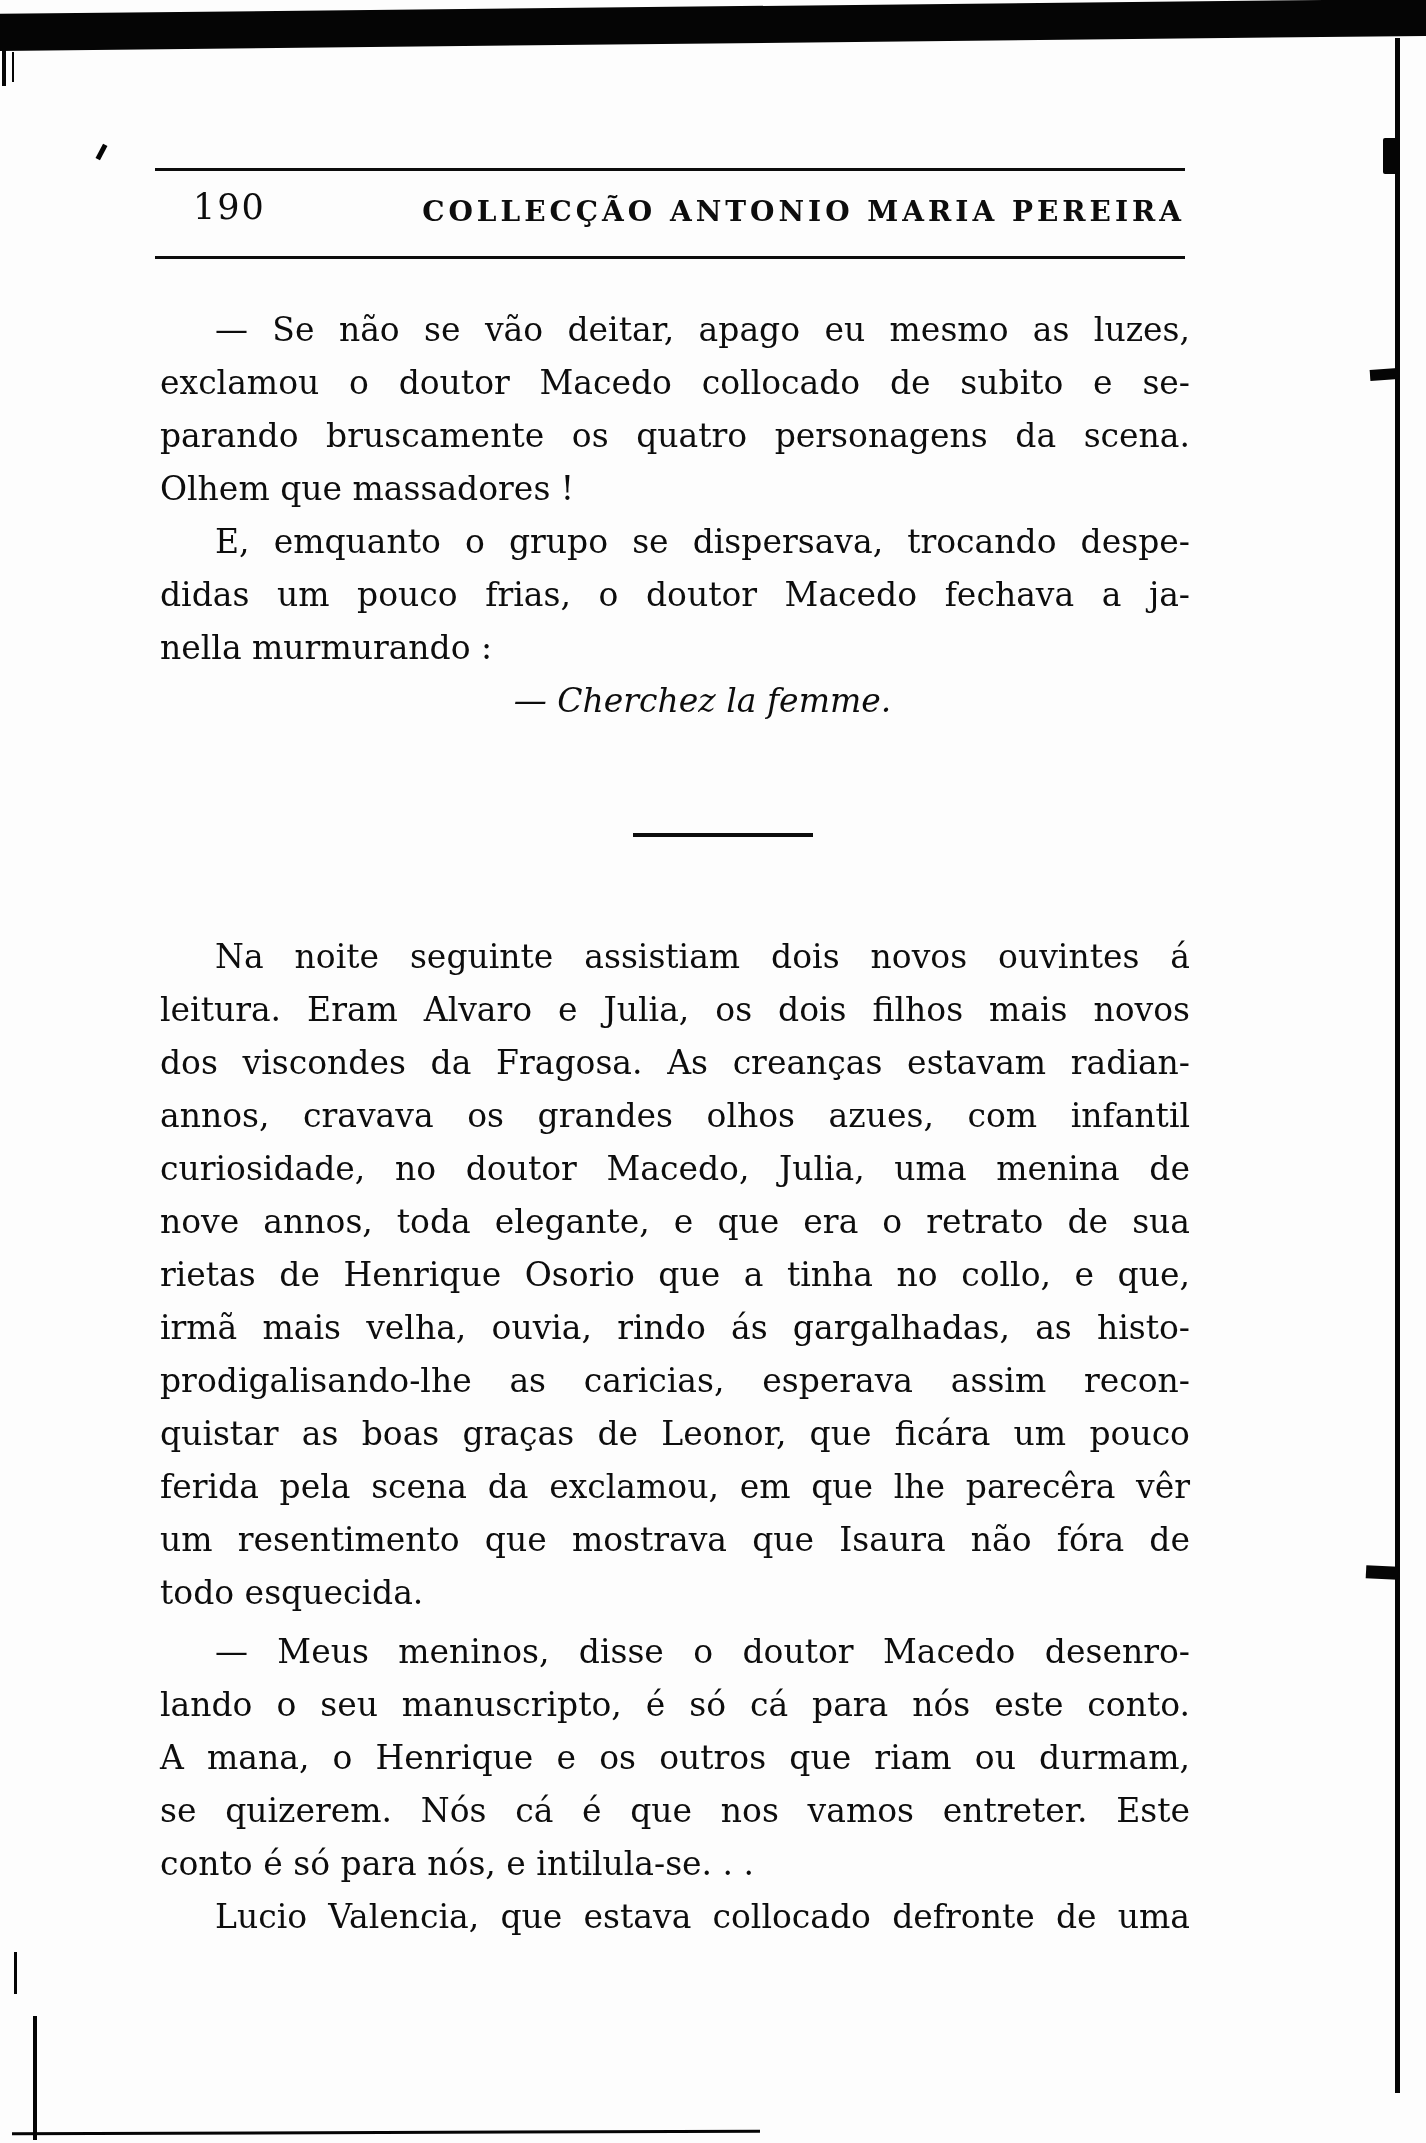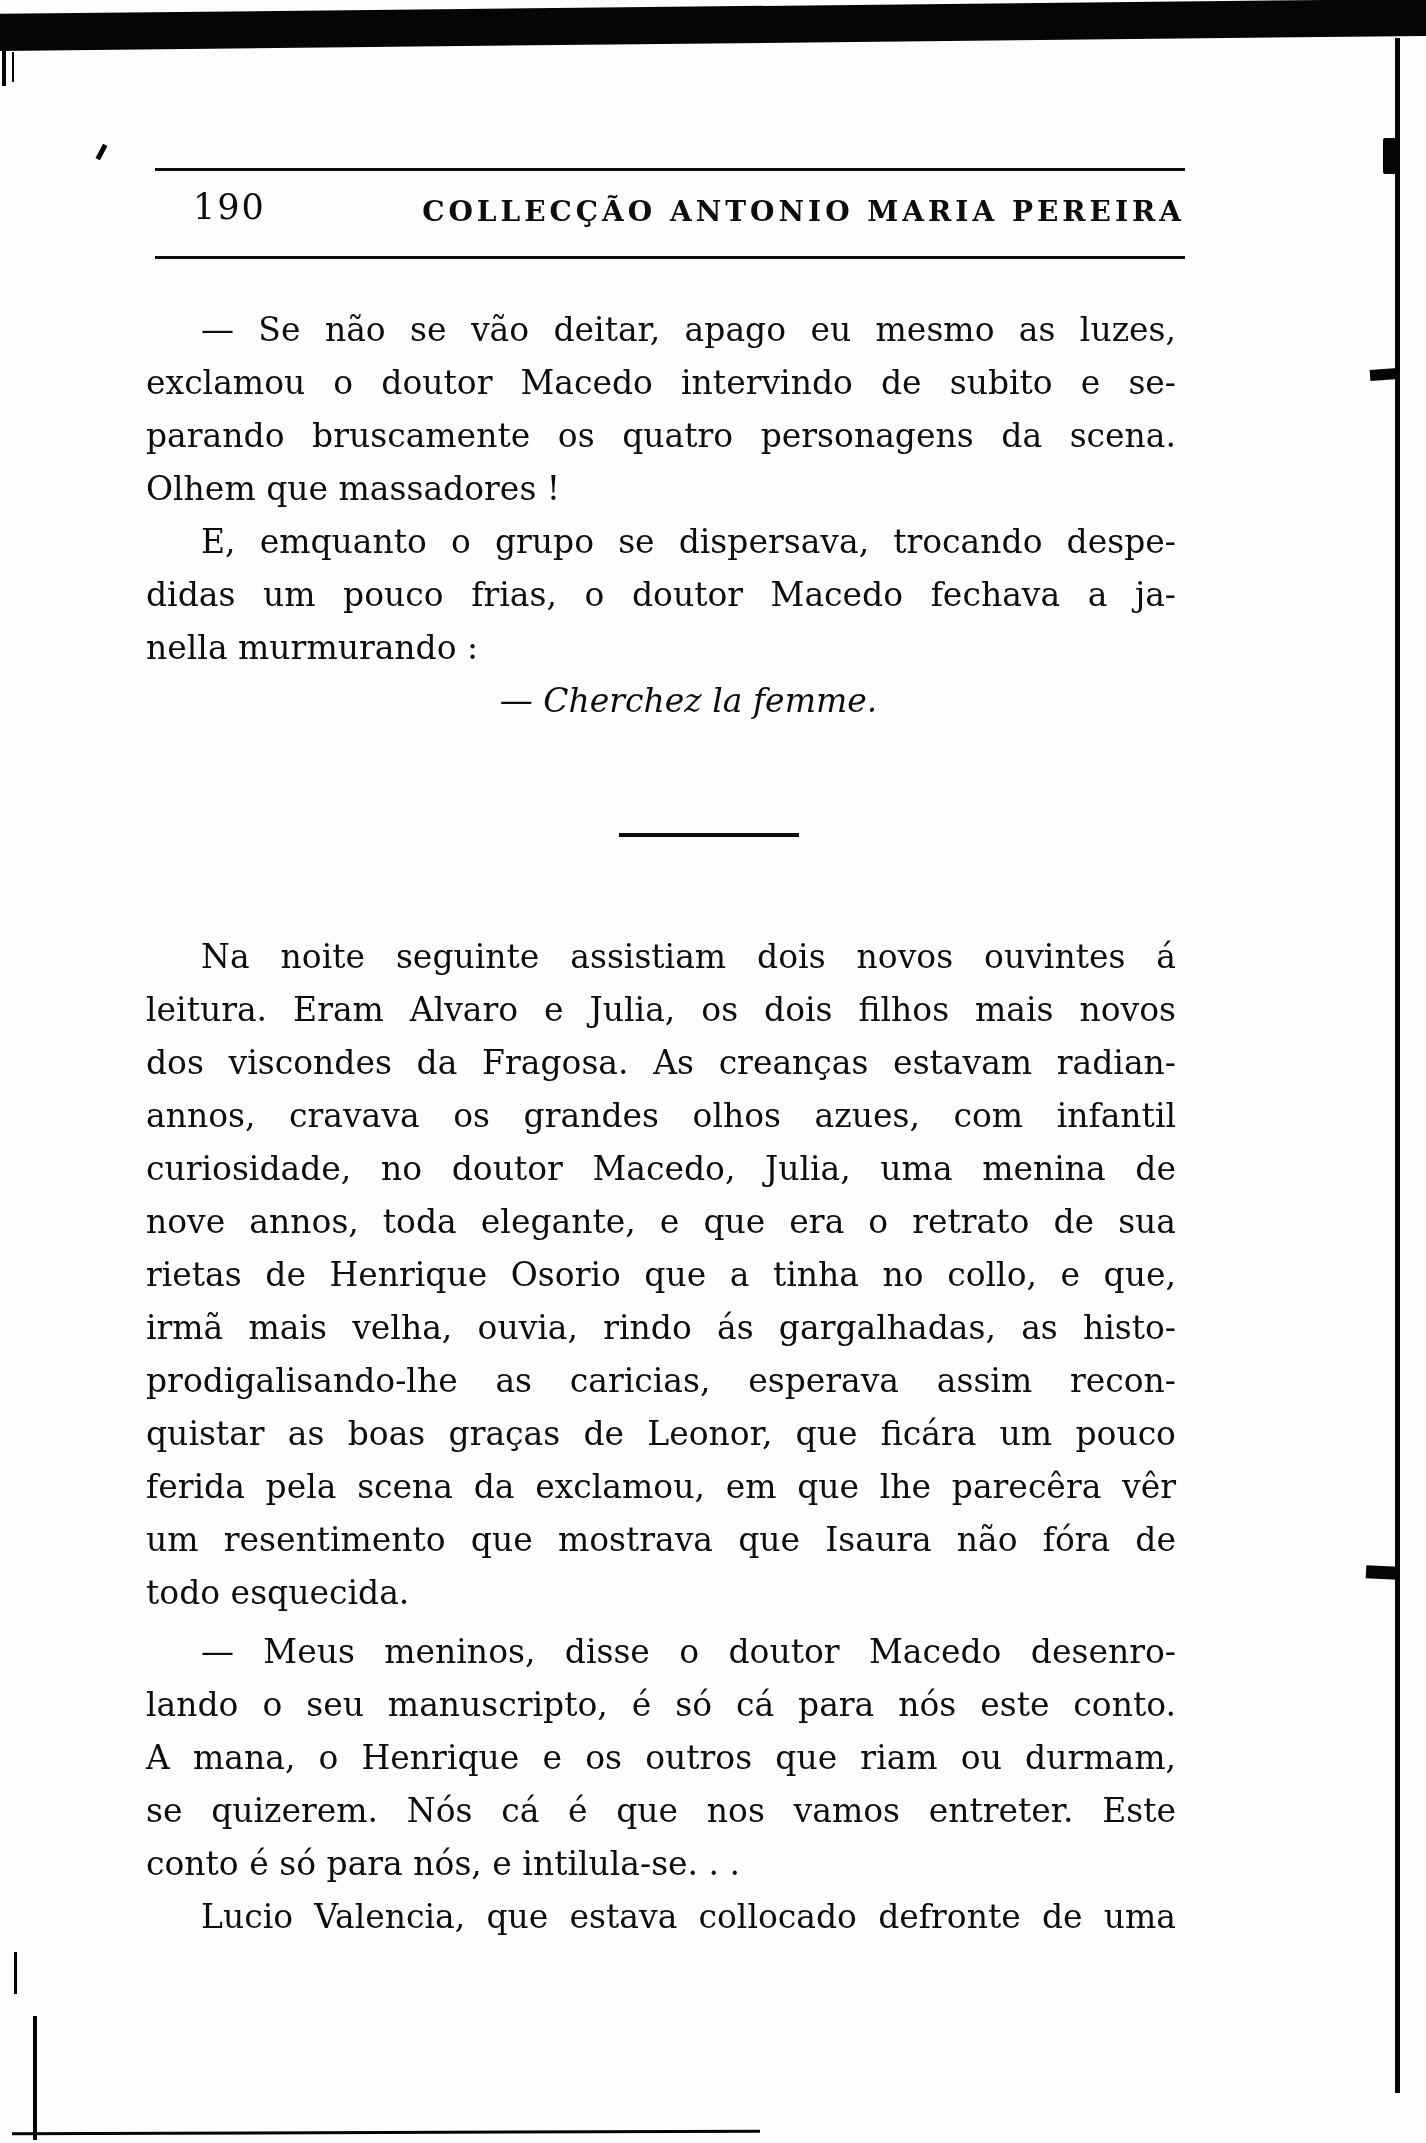--- a/index.html
+++ b/index.html
@@ -37,21 +37,21 @@
     font-size: 35px; letter-spacing: 2px;
   }
   .header-title {
     position: absolute; left: 0; right: 0; top: 24px;
     padding-left: 95px;
     text-align: right;
     font-size: 28px; font-weight: 700; letter-spacing: 4px;
   }
 
   
-  .body-text { position: absolute; left: 146px; top: 303px; width: 1030px; }
+  .body-text { position: absolute; left: 160px; top: 303px; width: 1030px; }
   .paragraph { margin: 0; }
   .paragraph.italic .line { font-style: italic; text-align: center; }
   .line {
     height: 53px; line-height: 53px;
     font-size: 33px;
     white-space: normal;
     overflow: visible;
   }
   .line.indent { padding-left: 55px; }
   .line.just { text-align: justify; text-align-last: justify; }
@@ -84,21 +84,21 @@
     <div class="header-row">
       <span class="page-number">190</span>
       <span class="header-title">COLLECÇÃO ANTONIO MARIA PEREIRA</span>
     </div>
     <div class="rule"></div>
   </div>
 
   <div class="body-text">
       <div class="paragraph">
         <div class="line indent just">— Se não se vão deitar, apago eu mesmo as luzes,</div>
-        <div class="line just">exclamou o doutor Macedo intervindo de subito e se-</div>
+        <div class="line just">exclamou o doutor Macedo collocado de subito e se-</div>
         <div class="line just">parando bruscamente os quatro personagens da scena.</div>
         <div class="line">Olhem que massadores !</div>
       </div>
       <div class="paragraph">
         <div class="line indent just">E, emquanto o grupo se dispersava, trocando despe-</div>
         <div class="line just">didas um pouco frias, o doutor Macedo fechava a ja-</div>
         <div class="line">nella murmurando :</div>
       </div>
       <div class="paragraph italic">
         <div class="line indent">— Cherchez la femme.</div>

